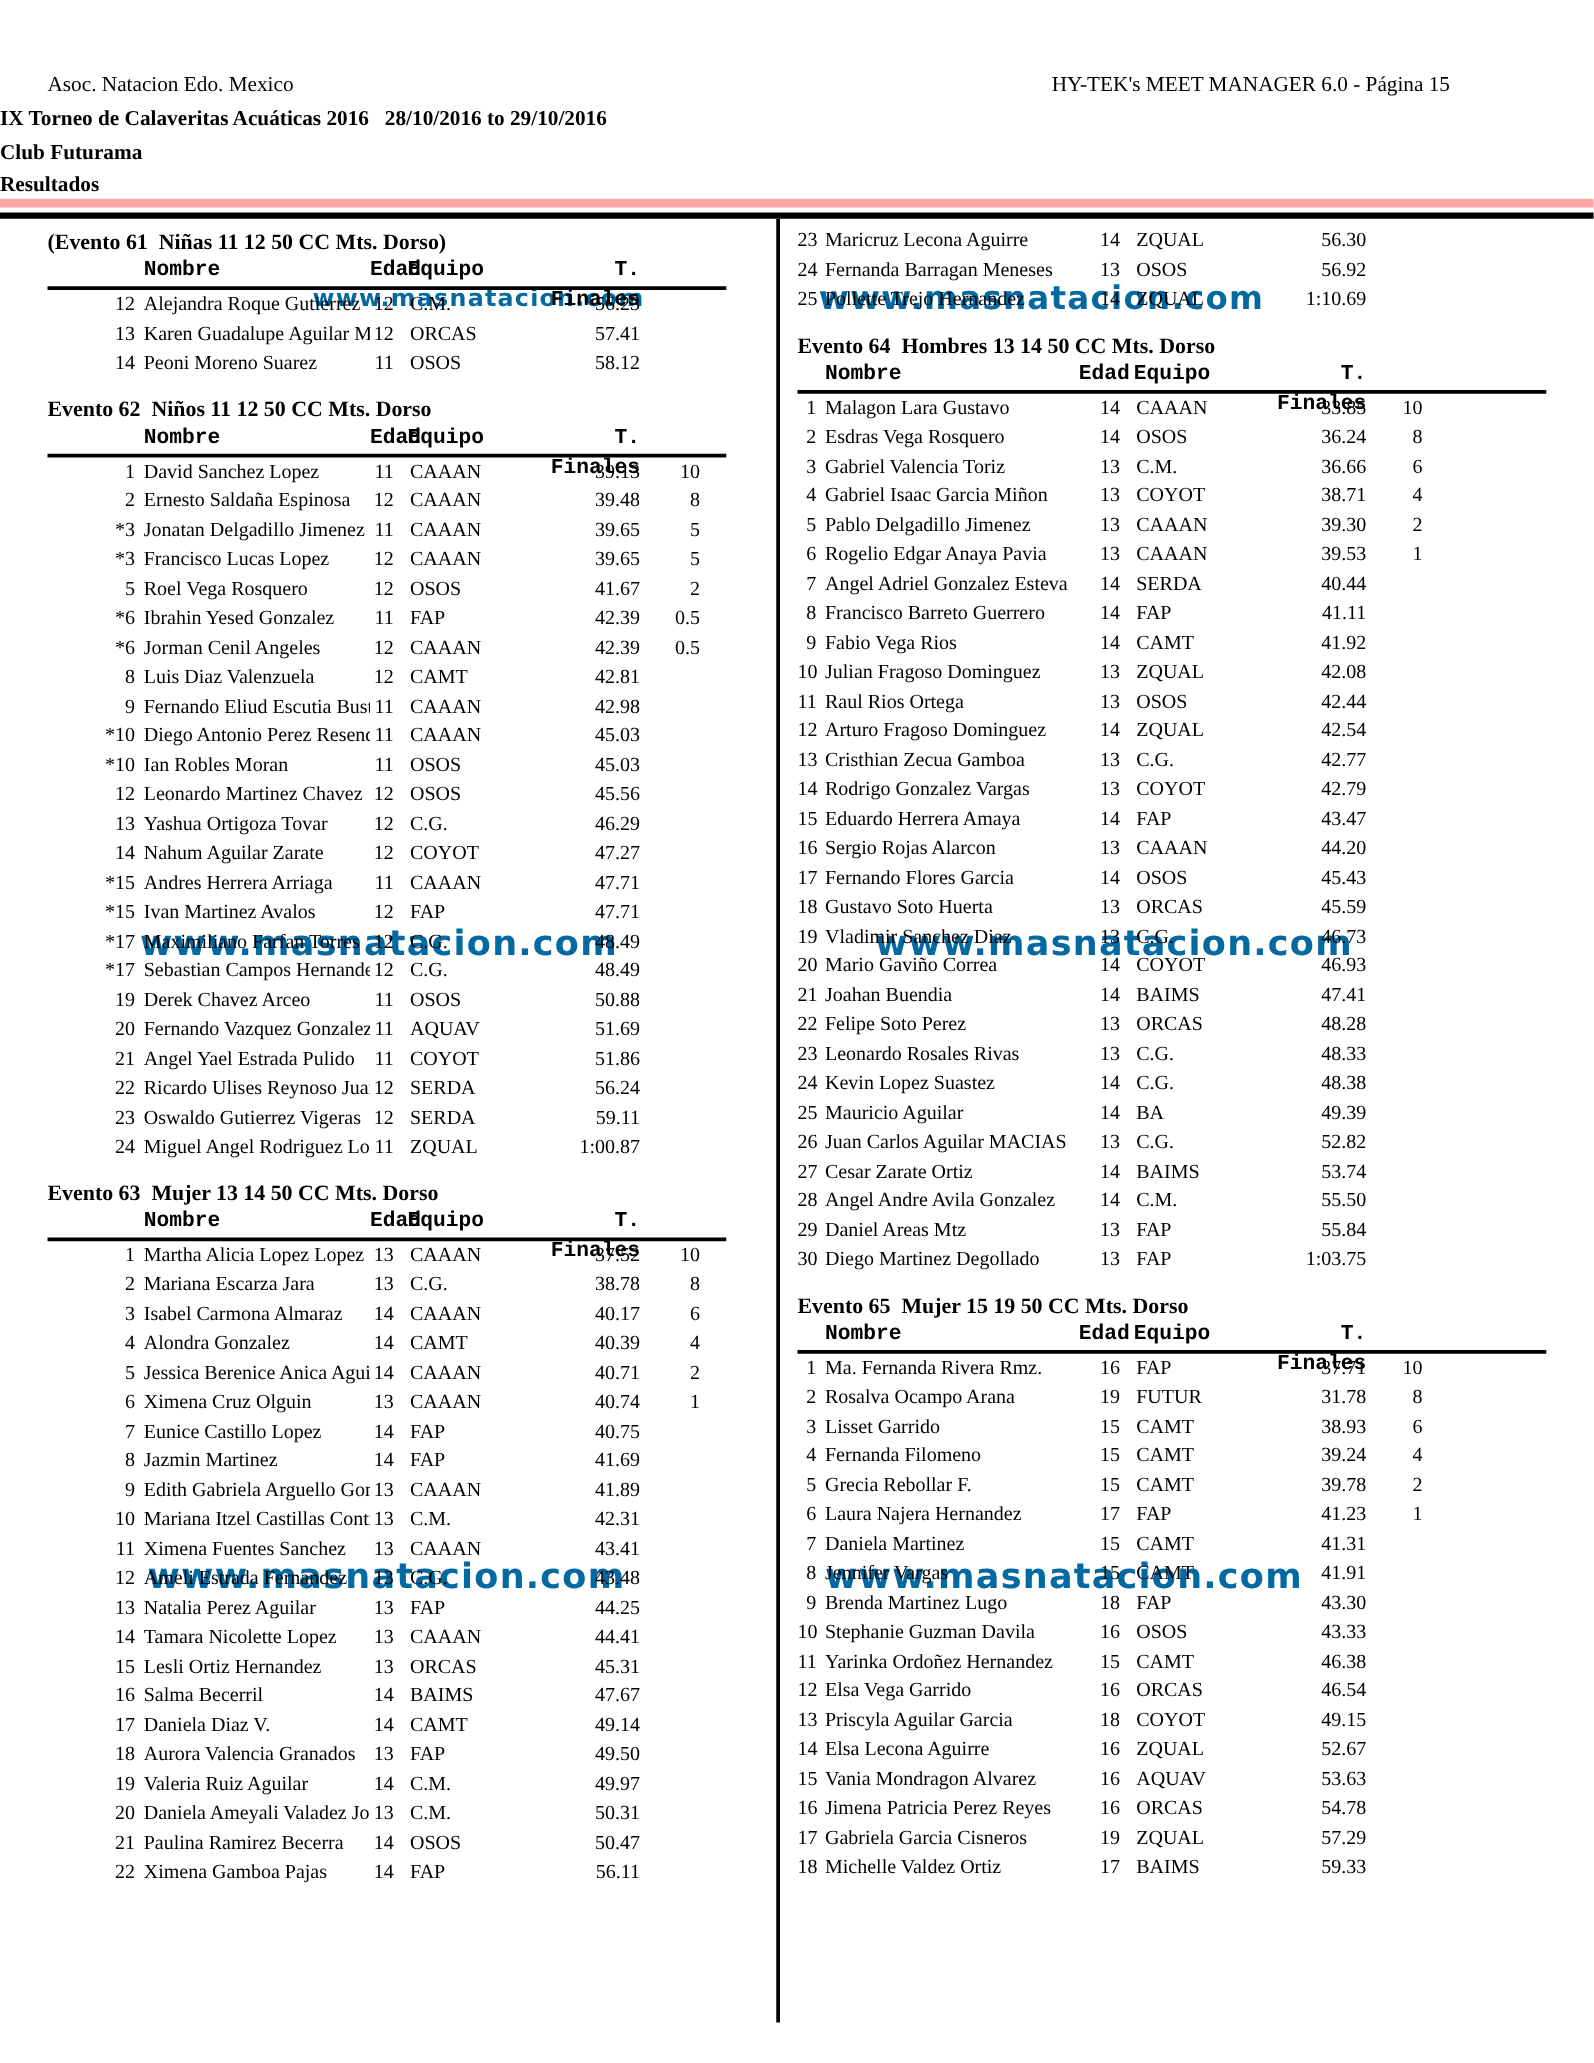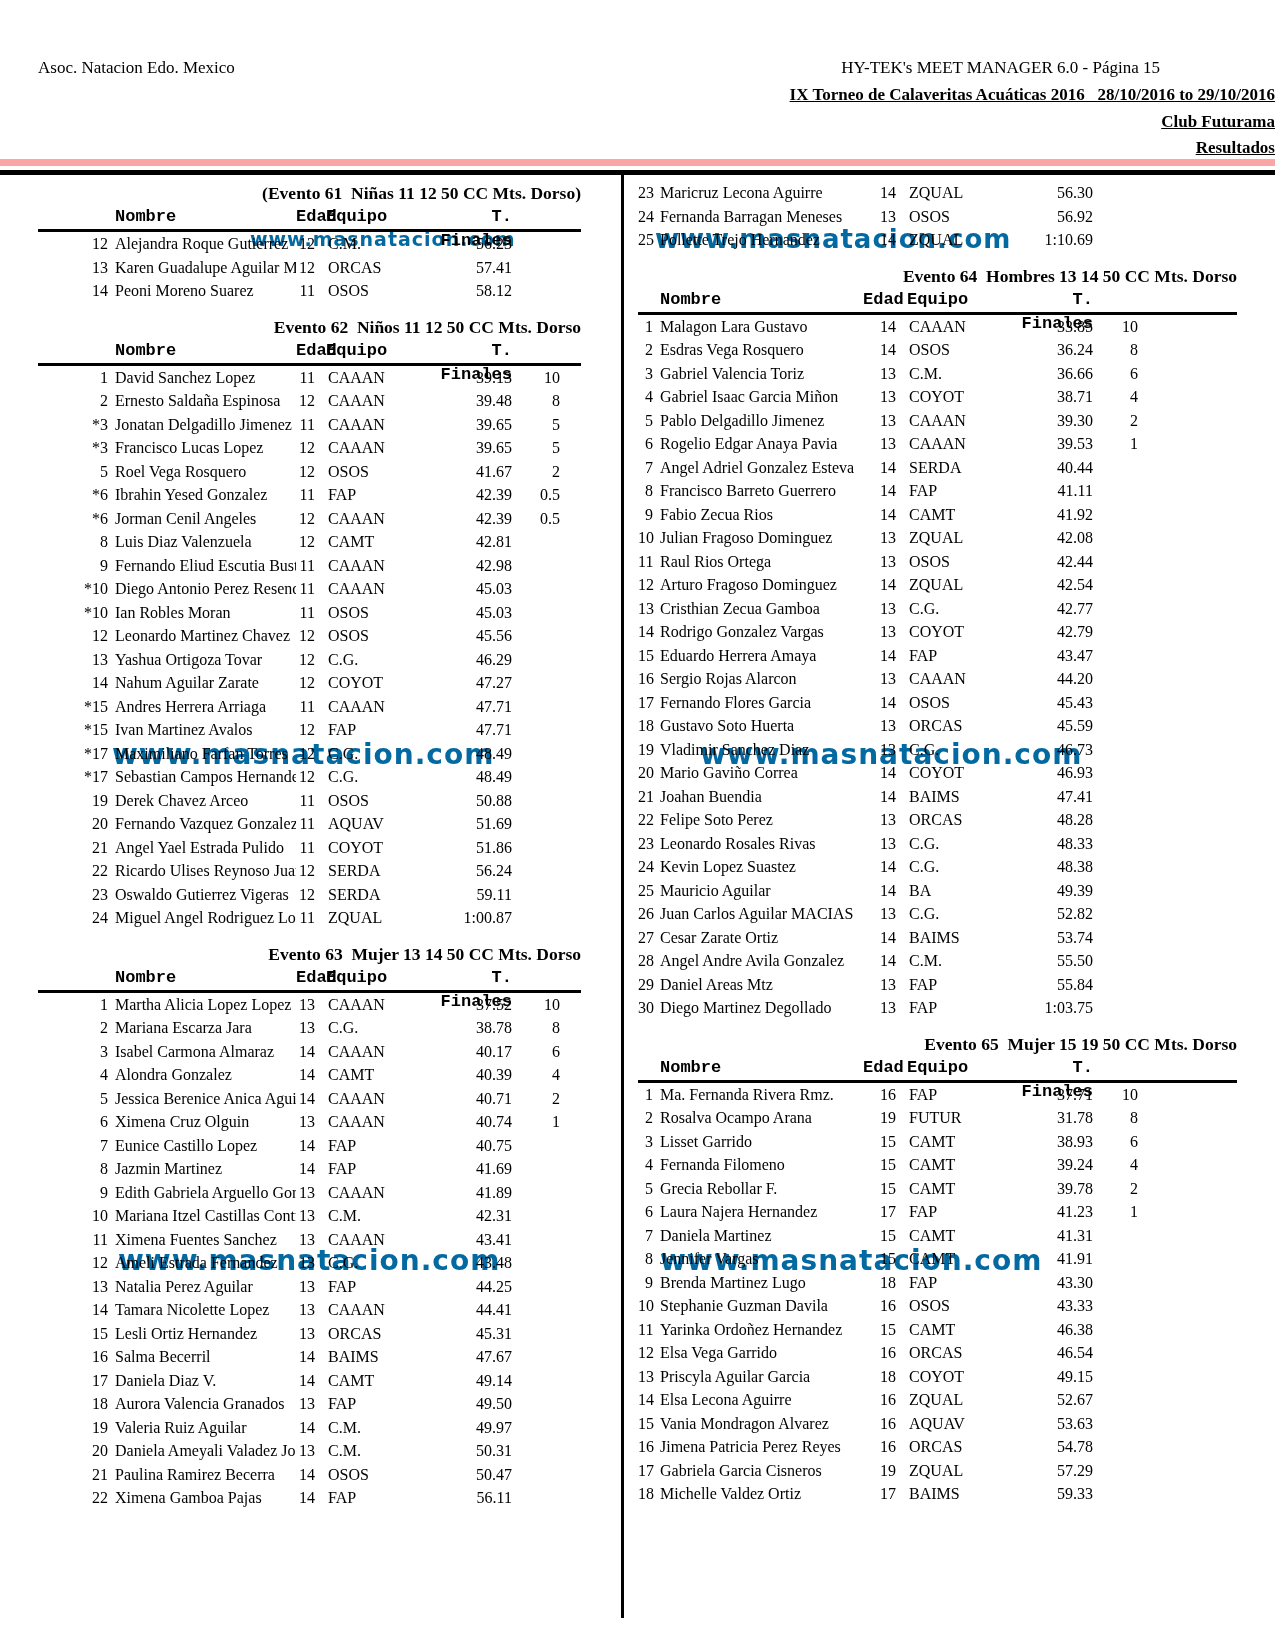--- a/index.html
+++ b/index.html
@@ -4,33 +4,33 @@
 <style>
   html,body{margin:0;padding:0;}
   body{
     width:1275px;height:1650px;position:relative;overflow:hidden;
     background:#ffffff;color:#000;
     font-family:"Liberation Serif", serif;
   }
   
   .hdr-row{display:flex;justify-content:space-between;align-items:flex-end;
     padding:58px 115px 0 38px;font-size:17px;}
-  .center-line{text-align:right;font-weight:bold;font-size:17px;white-space:pre;text-decoration:underline;}
+  .center-line{text-align:left;font-weight:bold;font-size:17px;white-space:pre;}
   .meet-title{margin-top:7px;}
   .host-club{margin-top:7px;}
   .results-label{margin-top:6px;border-bottom:7px solid #fca5a5;padding-bottom:1px;}
   .thick-rule{height:5px;background:#000;margin-top:4px;}
   
   .cols{display:flex;height:1443px;position:relative;z-index:1;}
   .col-left{width:621px;box-sizing:border-box;padding:6px 40px 0 38px;}
   .col-right{flex:1;box-sizing:border-box;border-left:3px solid #000;padding:6px 38px 0 14px;}
   
   .event{margin-top:12px;}
   .event:first-child{margin-top:0;}
-  .event-title{font-size:17.5px;font-weight:bold;height:24px;line-height:24px;white-space:pre;text-align:right;}
+  .event-title{font-size:17.5px;font-weight:bold;height:24px;line-height:24px;white-space:pre;}
   .thead{display:grid;height:24px;line-height:24px;border-bottom:3px solid #000;
     font-weight:bold;font-size:17px;font-family:Liberation Mono, monospace;}
   .row{display:grid;height:23.5px;line-height:23.6px;font-size:16px;}
   .g-left{grid-template-columns:70px 188px 19px 112px 85px 48px;}
   .g-right{grid-template-columns:15px 210px 33px 115px 82px 45px;}
   .c-rank{text-align:right;}
   .c-name{padding-left:7px;overflow:hidden;white-space:nowrap;}
   .c-age{text-align:right;}
   .c-team{padding-left:13px;overflow:hidden;white-space:nowrap;}
   .c-team.hq{padding-left:11px;}
@@ -589,21 +589,21 @@
         <div class="row g-right">
           <span class="c-rank">8</span>
           <span class="c-name">Francisco Barreto Guerrero</span>
           <span class="c-age">14</span>
           <span class="c-team">FAP</span>
           <span class="c-time">41.11</span>
           <span class="c-pts"></span>
         </div>
         <div class="row g-right">
           <span class="c-rank">9</span>
-          <span class="c-name">Fabio Zecua Rios</span>
+          <span class="c-name">Fabio Vega Rios</span>
           <span class="c-age">14</span>
           <span class="c-team">CAMT</span>
           <span class="c-time">41.92</span>
           <span class="c-pts"></span>
         </div>
         <div class="row g-right">
           <span class="c-rank">10</span>
           <span class="c-name">Julian Fragoso Dominguez</span>
           <span class="c-age">13</span>
           <span class="c-team">ZQUAL</span>

